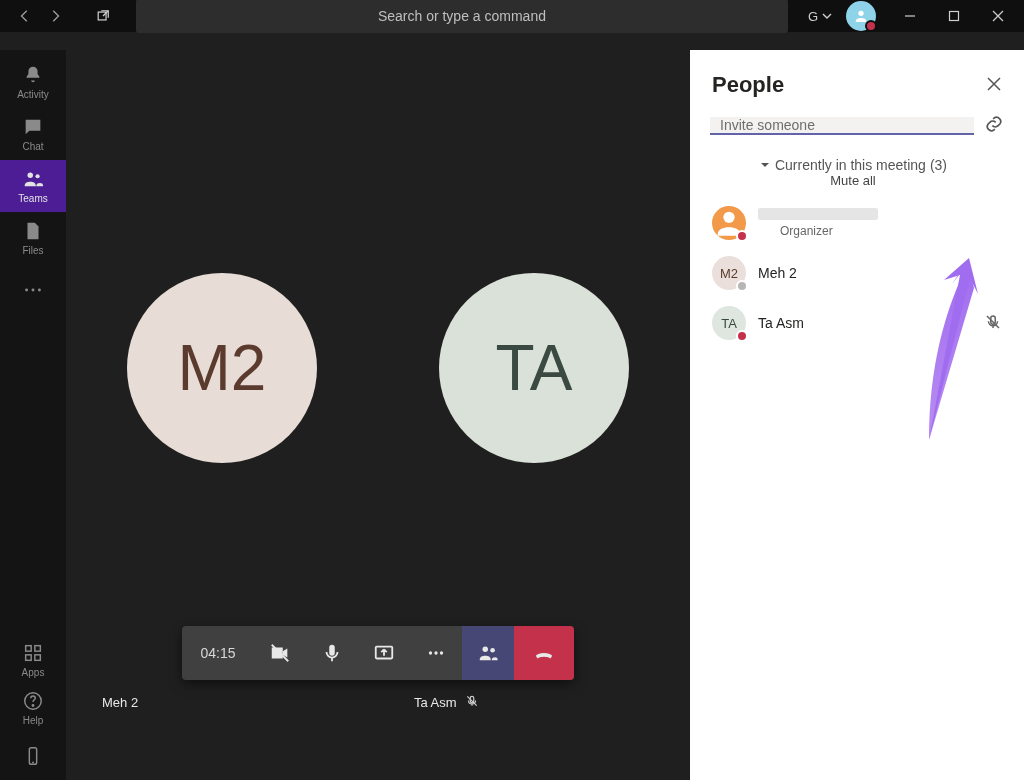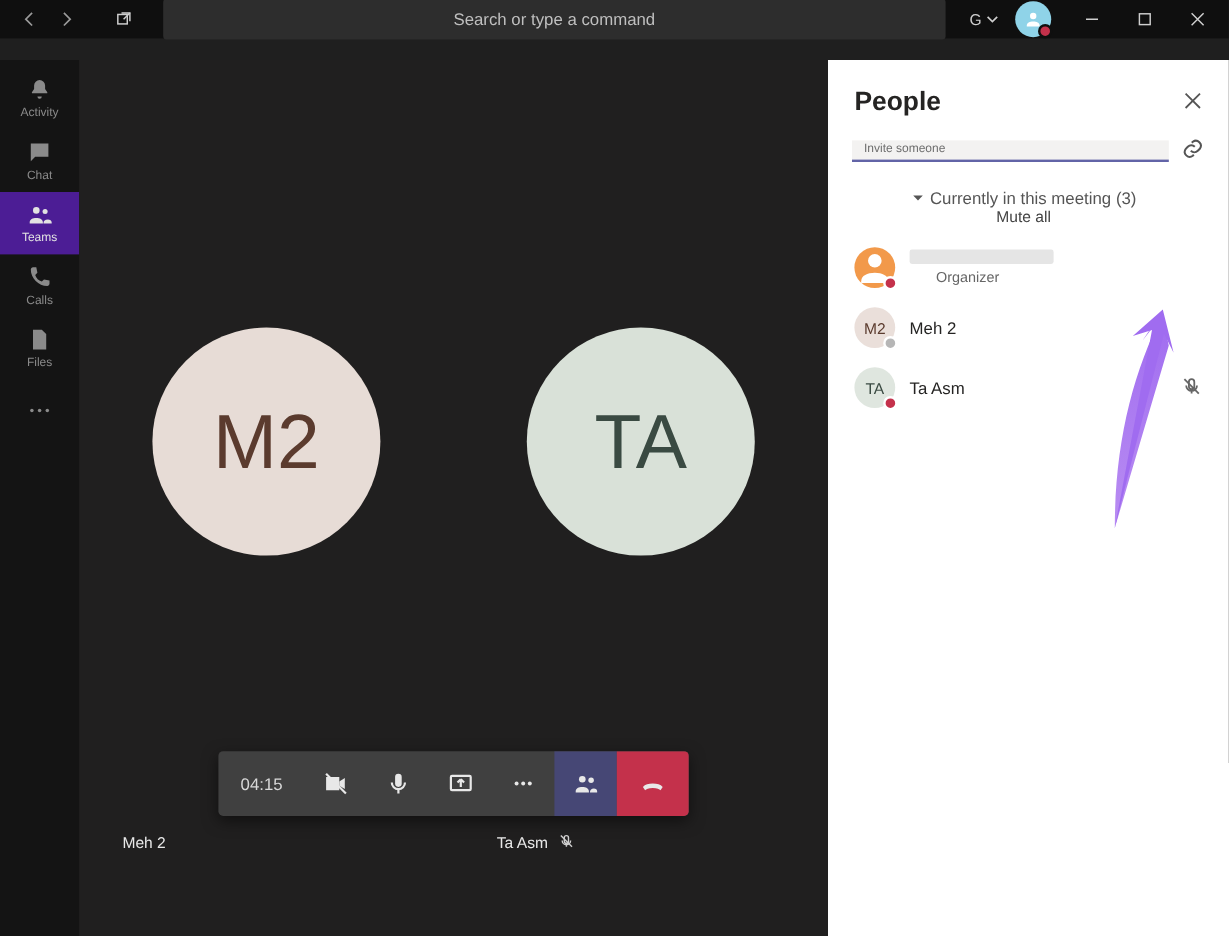--- a/index.html
+++ b/index.html
@@ -146,21 +146,21 @@
   .panel-close { cursor:pointer; color:#555; }
   .panel-close svg{ width:16px; height:16px;}
   .invite-row {
     display:flex; align-items:center; gap:10px;
     padding: 4px 20px 6px 20px;
   }
   .invite-input {
     flex:1; height:18px;
     background:#f3f2f1;
     border:none; border-bottom:2px solid #6264a7;
-    padding:0 10px; font-size:10px; color:#333;
+    padding:0 10px; font-size:14px; color:#333;
     outline:none;
   }
   .invite-input::placeholder { color:#6e6e6e; }
   .copy-link { color:#555; cursor:pointer; }
   .copy-link svg{ width:20px; height:20px;}
   .section-row {
     display:flex; align-items:center; justify-content:space-between;
     padding:14px 22px 8px 14px;
     color:#555; font-size:14px;flex-direction:column;
   }
@@ -273,38 +273,57 @@
   <div class="rail-item selected">
     <svg viewBox="0 0 24 24" fill="currentColor">
         <circle cx="9" cy="8" r="3"></circle>
         <circle cx="17" cy="9" r="2.3"></circle>
         <path d="M3 19c0-2.8 2.7-4 6-4s6 1.2 6 4v1H3zm12.5.5c.2-2 1.3-3.2 4-3.2 2 0 3.5.9 3.5 2.7v1h-7.5z"></path>
       </svg>
     <span>Teams</span>
   </div>
   <div class="rail-item">
     <svg viewBox="0 0 24 24" fill="currentColor">
-        <path d="M6 3c-1 0-2 1-2 2 0 8 7 15 15 15 1 0 2-1 2-2v-3l-5-1-2 2c-3-1-5-3-6-6l2-2-1-5z"></path>
-      </svg>
-    <span>Calls</span>
-  </div>
-  <div class="rail-item">
-    <svg viewBox="0 0 24 24" fill="currentColor">
         <path d="M6 3h8l4 4v14H6z"></path>
       </svg>
     <span>Files</span>
   </div>
   <div class="rail-item">
     <svg viewBox="0 0 24 24" fill="currentColor">
         <circle cx="5" cy="12" r="1.6"></circle>
         <circle cx="12" cy="12" r="1.6"></circle>
         <circle cx="19" cy="12" r="1.6"></circle>
       </svg>
   </div>
   <div class="rail-spacer"></div>
+  <div class="rail-bottom">
+    <div class="rail-item">
+      <svg viewBox="0 0 24 24" fill="none" stroke="currentColor" stroke-width="1.6">
+          <rect x="4" y="4" width="6" height="6"></rect>
+          <rect x="14" y="4" width="6" height="6"></rect>
+          <rect x="4" y="14" width="6" height="6"></rect>
+          <rect x="14" y="14" width="6" height="6"></rect>
+        </svg>
+      <span>Apps</span>
+    </div>
+    <div class="rail-item">
+      <svg viewBox="0 0 24 24" fill="none" stroke="currentColor" stroke-width="1.6">
+          <circle cx="12" cy="12" r="9"></circle>
+          <path d="M9.5 9a2.5 2.5 0 0 1 5 0c0 1.5-2.5 2-2.5 4"></path>
+          <circle cx="12" cy="17" r=".8" fill="currentColor"></circle>
+        </svg>
+      <span>Help</span>
+    </div>
+    <div class="rail-item">
+      <svg viewBox="0 0 24 24" fill="none" stroke="currentColor" stroke-width="1.6">
+          <rect x="8" y="3" width="8" height="18" rx="2"></rect>
+          <path d="M11 19h2"></path>
+        </svg>
+    </div>
+  </div>
 </div>
 
 <div class="stage">
   <div class="tiles">
     <div class="tile">
       <div class="avatar-big av-m2">
         <span>M2</span>
       </div>
     </div>
     <div class="tile tile2">

